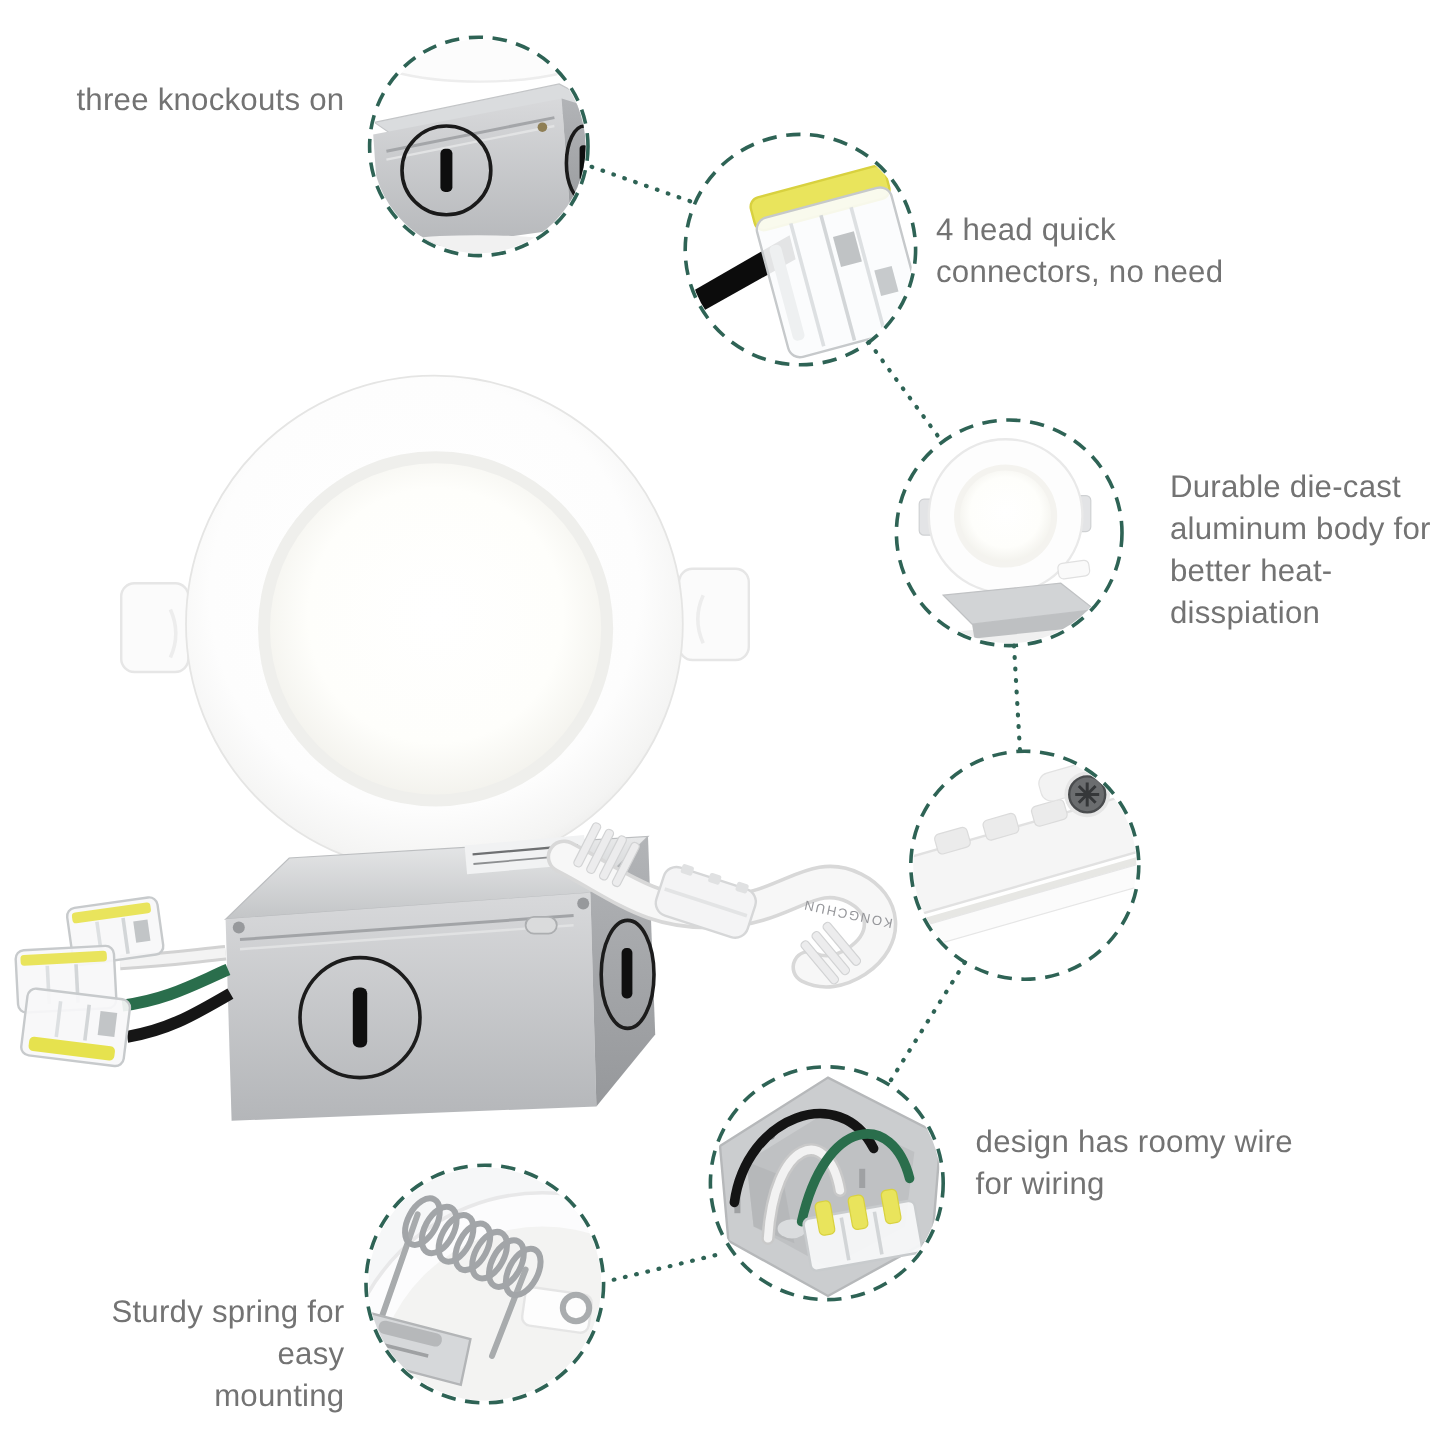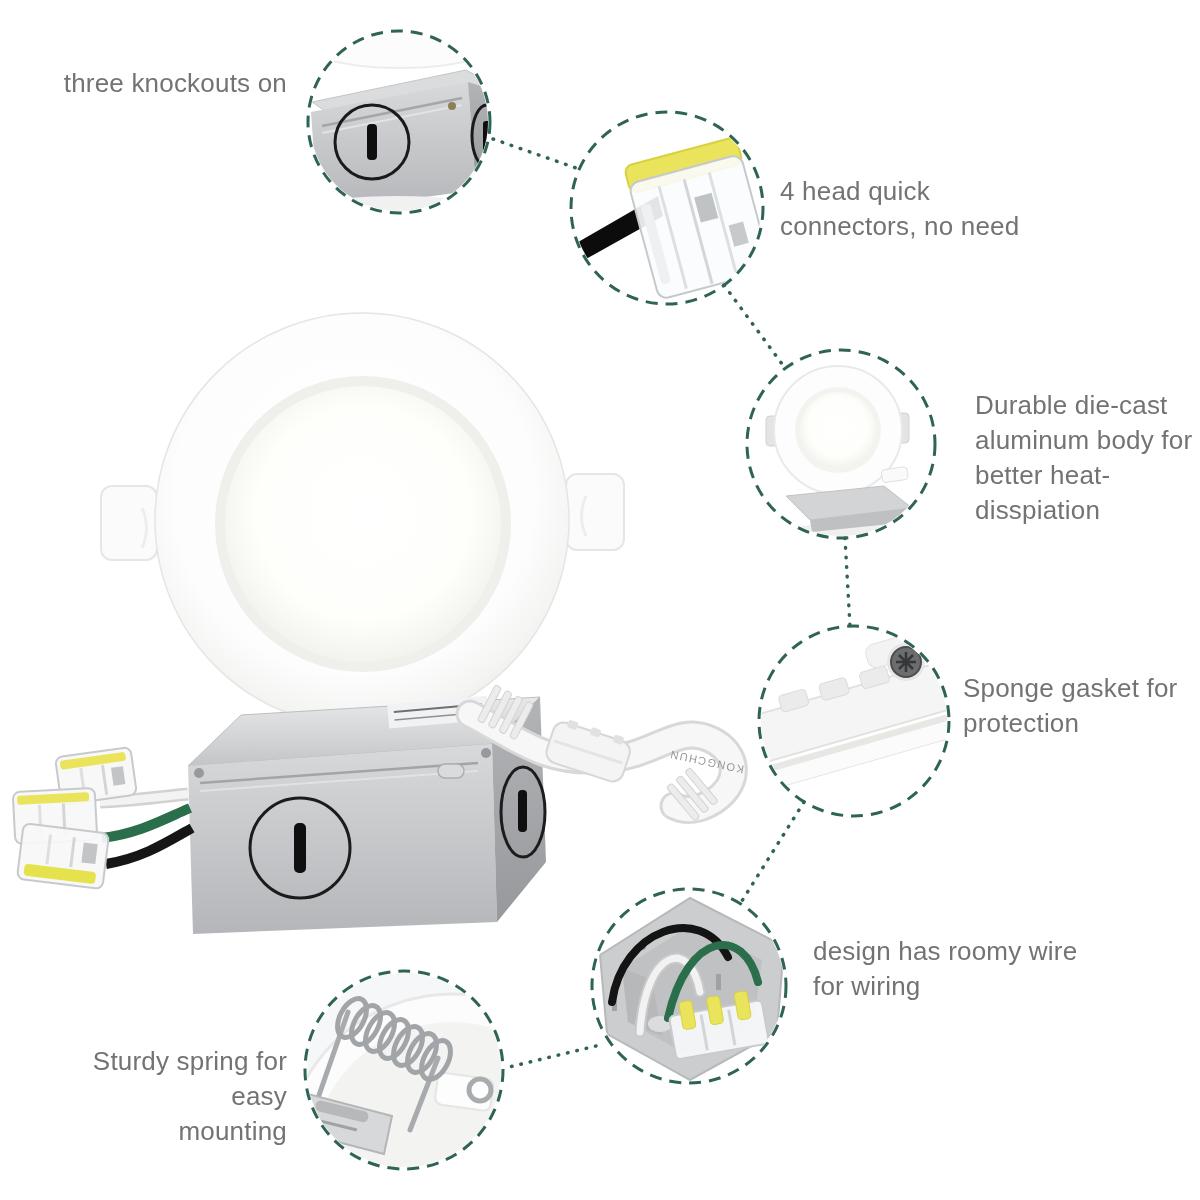--- a/index.html
+++ b/index.html
@@ -288,28 +288,24 @@
   <div>4 head quick</div>
   <div>connectors, no need</div>
 </div>
 
 <div class="callout" style="left:948px;top:388px;margin-left:27px;">
   <div>Durable die-cast</div>
   <div>aluminum body for</div>
   <div>better heat-disspiation</div>
 </div>
 
-<div class="callout" style="left:963px;top:671px;">
-  <div>Sponge gasket for</div>
-  <div>protection</div>
-</div>
 
 <div class="callout" style="left:813px;top:934px;">
   <div>design has roomy wire</div>
   <div>for wiring</div>
 </div>
 
-<div class="callout r" style="left:40px;top:1044px;width:247px;">
+<div class="callout r" style="left:40px;top:1076px;width:247px;">
   <div>Sturdy spring for easy</div>
   <div>mounting</div>
 </div>
 
 </div>
 
 </body></html>

